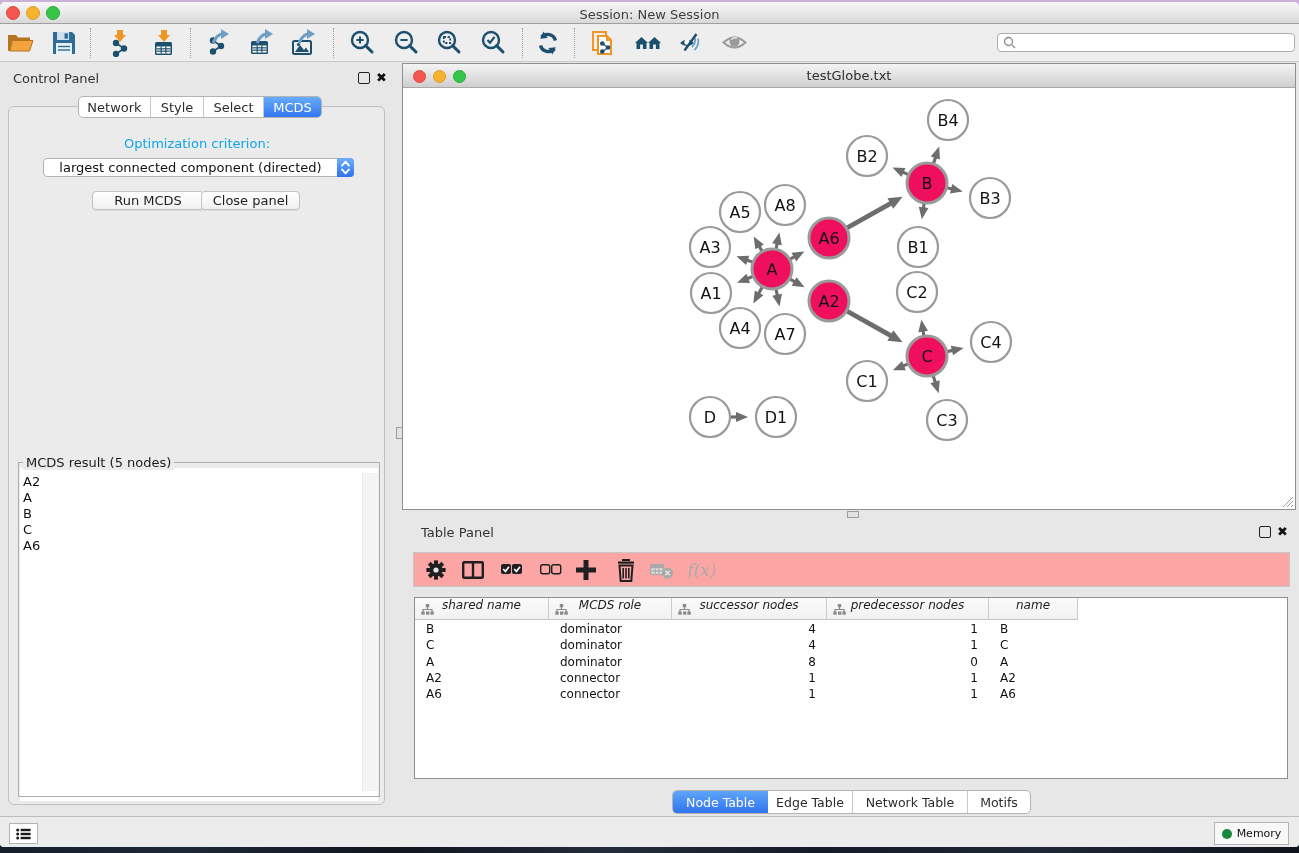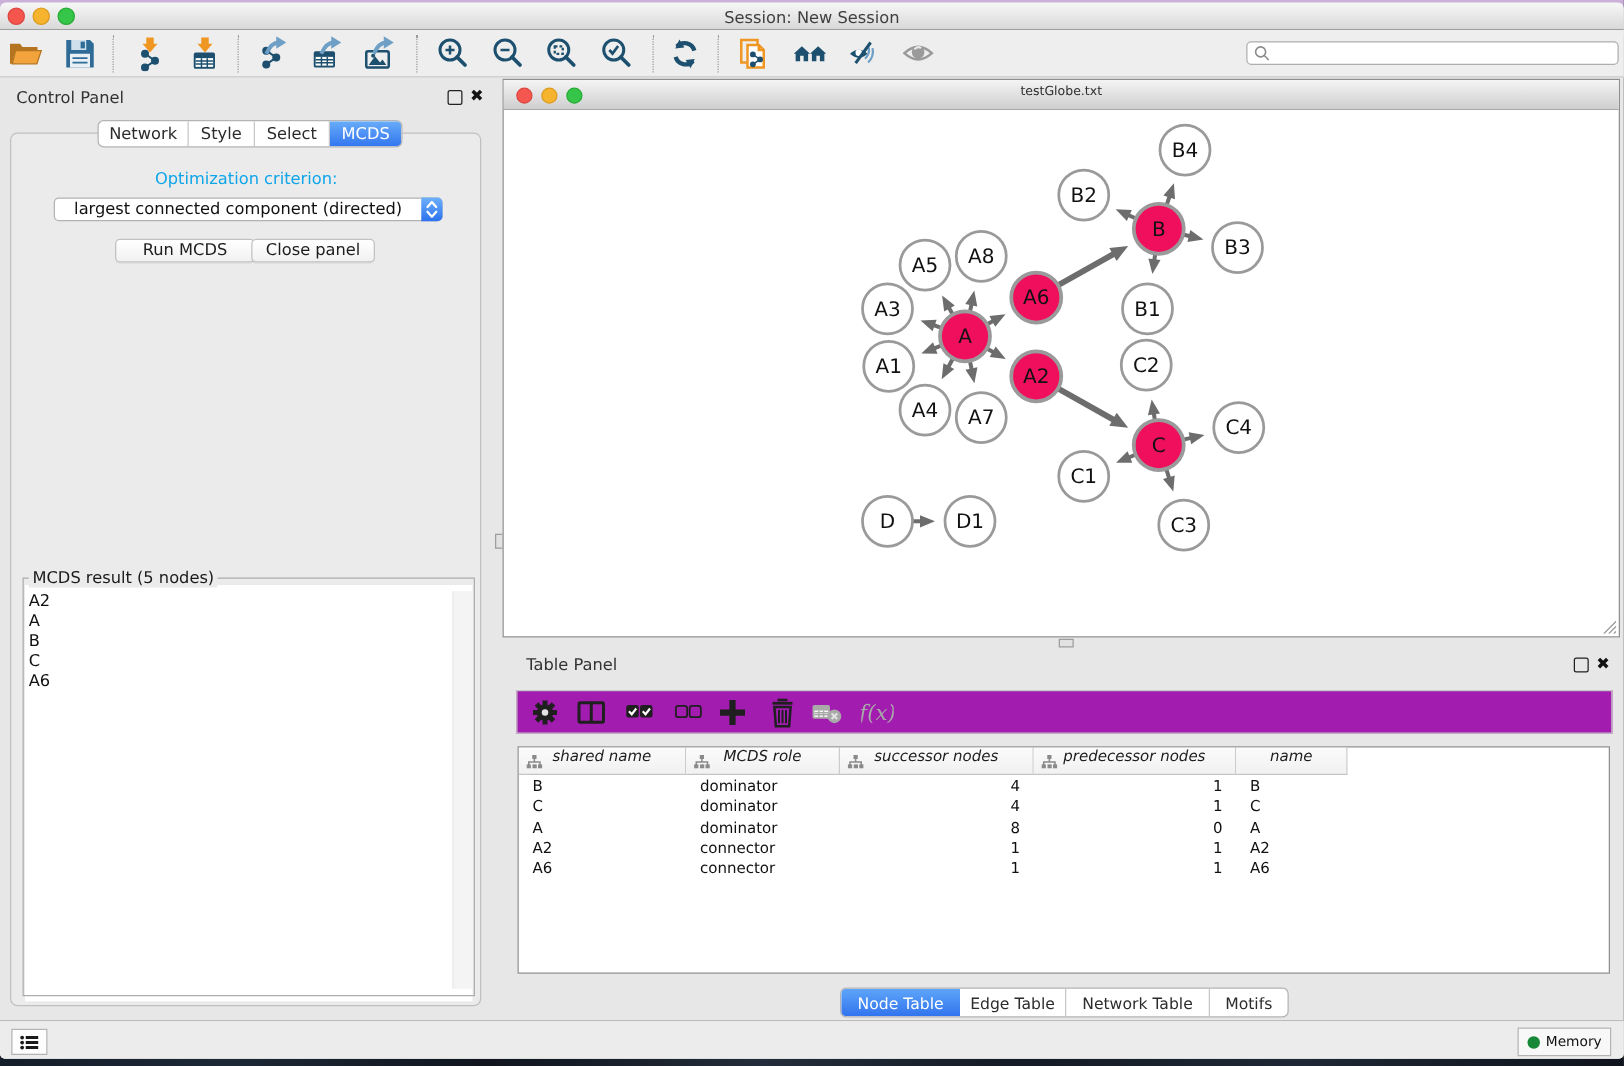--- a/index.html
+++ b/index.html
@@ -53,30 +53,30 @@
   #groupbox{top:462px;left:18px;width:362px;height:335px;border:1px solid #adadad;box-sizing:border-box;}
   #groupbox-title{top:455px;left:23px;background:#ebebeb;padding:0 3px;font-size:13px;color:#1b1b1b;}
   #mcds-list{top:468px;left:20px;width:358px;height:327px;background:#fff;}
   .mcds-item{font-size:13px;color:#111;line-height:16px;padding-left:3px;}
   #mcds-scroll{top:473px;left:362px;width:15px;height:318px;background:#f4f4f4;border-left:1px solid #eaeaea;}
   
   #net-win{top:63px;left:402px;width:894px;height:447px;background:#fff;border:1px solid #8f8f8f;
       box-sizing:border-box;}
   #net-titlebar{top:0;left:0;width:892px;height:23px;background:linear-gradient(#f4f4f4,#cfcfcf);
       border-bottom:1px solid #a9a9a9;}
-  #net-title{top:4px;left:0;width:892px;text-align:center;font-size:10px;color:#2e2e2e;}
+  #net-title{top:4px;left:0;width:892px;text-align:center;font-size:13px;color:#2e2e2e;}
   .tl2{border-radius:50%;width:11px;height:11px;top:6px;}
   .tl2.red{background:#f4574f;border:1px solid #dd4640;left:10px;}
   .tl2.yellow{background:#f6b32e;border:1px solid #dd9c22;left:30px;}
   .tl2.green{background:#35c649;border:1px solid #27aa35;left:50px;}
   #graph-svg{top:24px;left:0;}
   #net-grip{right:2px;bottom:2px;width:11px;height:11px;}
   .split-handle{background:#e2e2e2;border:1px solid #9d9d9d;box-sizing:border-box;}
   
-  #tp-toolbar{top:552px;left:413px;width:877px;height:35px;background:#a21caf;border:1px solid #c6c6c6;
+  #tp-toolbar{top:552px;left:413px;width:877px;height:35px;background:#fca5a5;border:1px solid #c6c6c6;
       box-sizing:border-box;}
   #node-table{top:597px;left:414px;width:874px;height:182px;background:#fff;border:1px solid #8f8f8f;
       box-sizing:border-box;overflow:hidden;}
   .th-cell{position:absolute;top:0;height:22px;background:linear-gradient(#fbfbfb,#f1f1f1);
       border-right:1px solid #cccccc;border-bottom:1px solid #c4c4c4;box-sizing:border-box;
       display:flex;justify-content:center;font-size:12px;color:#1c1c1c;font-style:italic;}
   .td{position:absolute;font-size:12px;color:#111;height:16px;line-height:16px;white-space:nowrap;}
   #tp-tabs{top:790px;left:672px;height:22px;display:flex;border:1px solid #b4b4b4;border-radius:5px;
       background:#fff;overflow:hidden;}
   .seg2{height:22px;display:flex;align-items:center;justify-content:center;font-size:12.5px;color:#2c2c2c;

